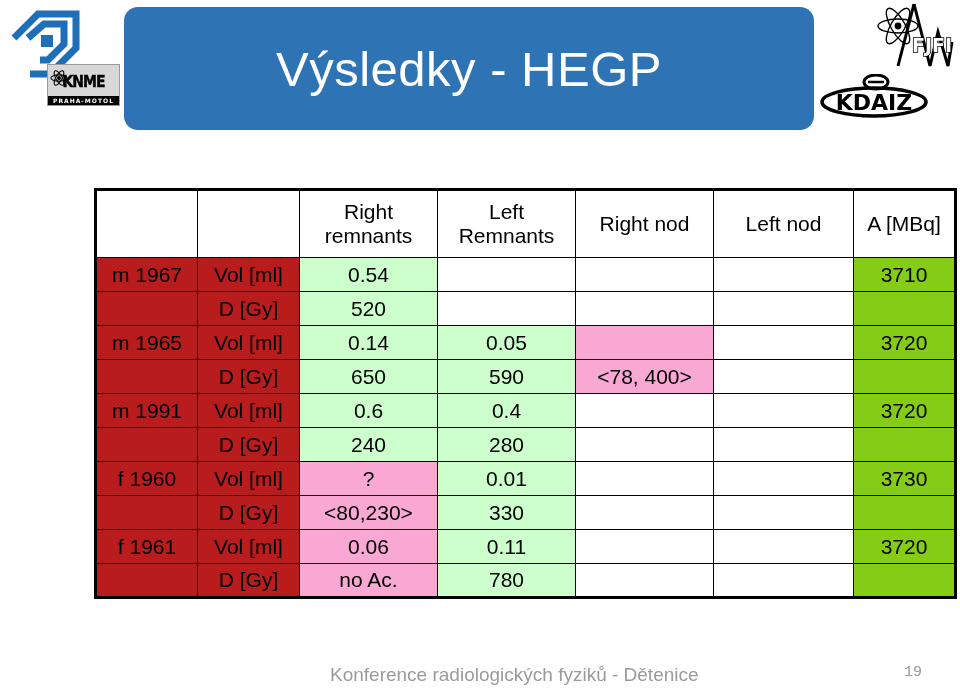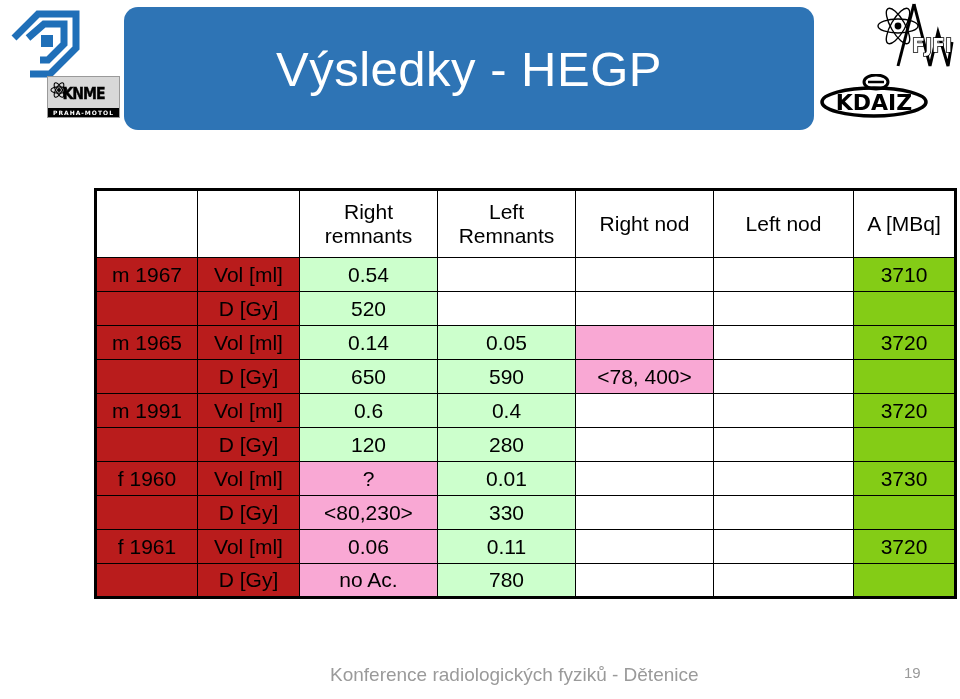--- a/index.html
+++ b/index.html
@@ -47,21 +47,21 @@
   #logo-motol-mark {
     position: absolute;
     left: 8px;
     top: 8px;
     width: 74px;
     height: 72px;
   }
   #logo-knme {
     position: absolute;
     left: 47px;
-    top: 76px;
+    top: 64px;
     width: 73px;
     height: 42px;
     background: #d8d8d8;
     border: 1px solid #9a9a9a;
     display: flex;
     flex-direction: column;
     justify-content: flex-end;
     box-sizing: border-box;
   }
   #logo-knme .knme-top {
@@ -178,21 +178,21 @@
     font-size: 19px;
     color: #9a9a9a;
     font-family: "Liberation Sans", sans-serif;
   }
   #footer-page {
     position: absolute;
     left: 904px;
     top: 0;
     font-size: 15px;
     color: #9a9a9a;
-    font-family: Liberation Sans, sans-serif;
+    font-family: Liberation Mono, monospace;
   }
 </style>
 </head>
 <body>
 
 <div id="slide-header">
 
   <div id="logo-motol-mark">
     <svg viewBox="0 0 74 72" width="74" height="72">
       <g fill="none" stroke="#1F6FB8" stroke-width="7">
@@ -313,21 +313,21 @@
         <td class="lbl">Vol [ml]</td>
         <td class="green">0.6</td>
         <td class="green">0.4</td>
         <td class="plain"></td>
         <td class="plain"></td>
         <td class="act">3720</td>
       </tr>
       <tr>
         <td class="lbl"></td>
         <td class="lbl">D [Gy]</td>
-        <td class="green">120</td>
+        <td class="green">240</td>
         <td class="green">280</td>
         <td class="plain"></td>
         <td class="plain"></td>
         <td class="act"></td>
       </tr>
       <tr>
         <td class="lbl">f 1960</td>
         <td class="lbl">Vol [ml]</td>
         <td class="pink">?</td>
         <td class="green">0.01</td>

